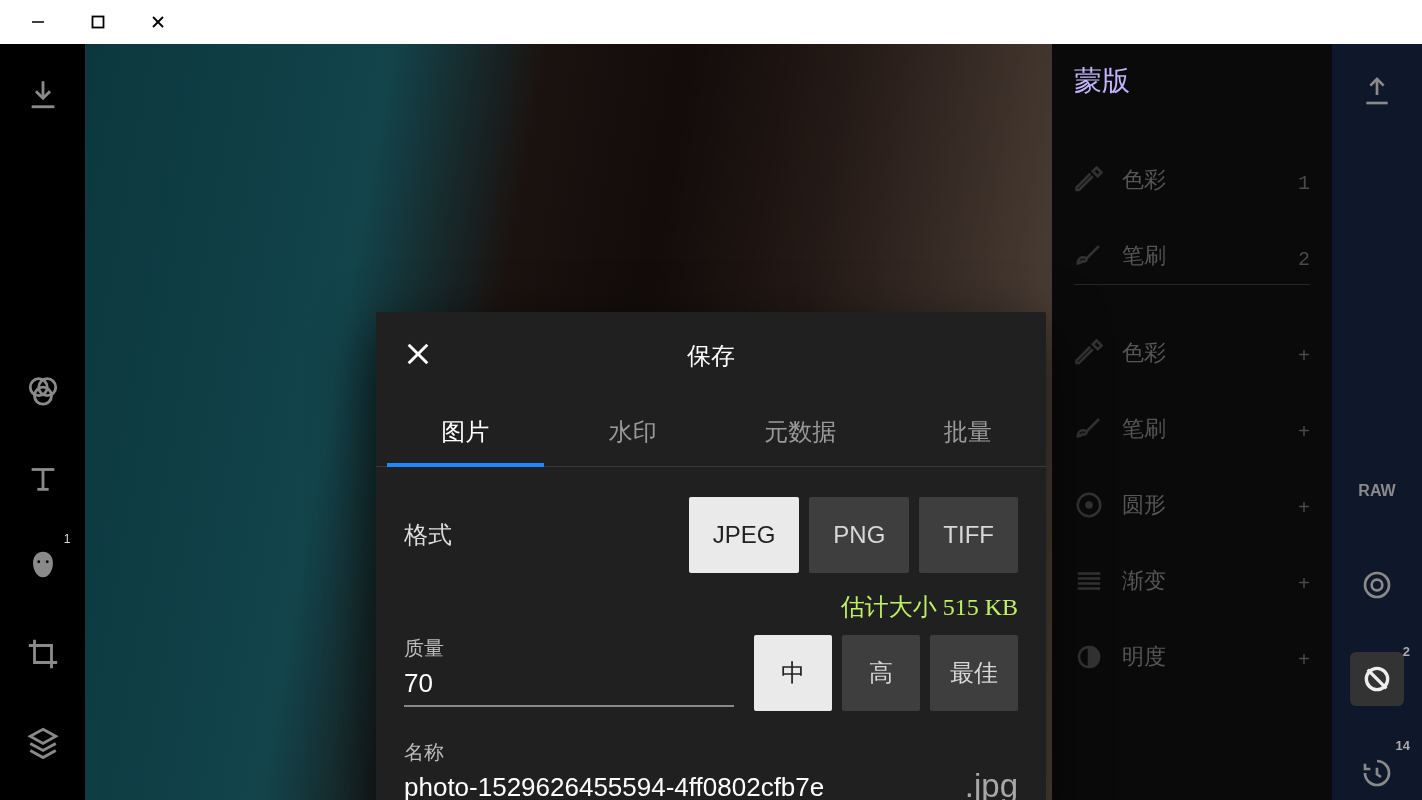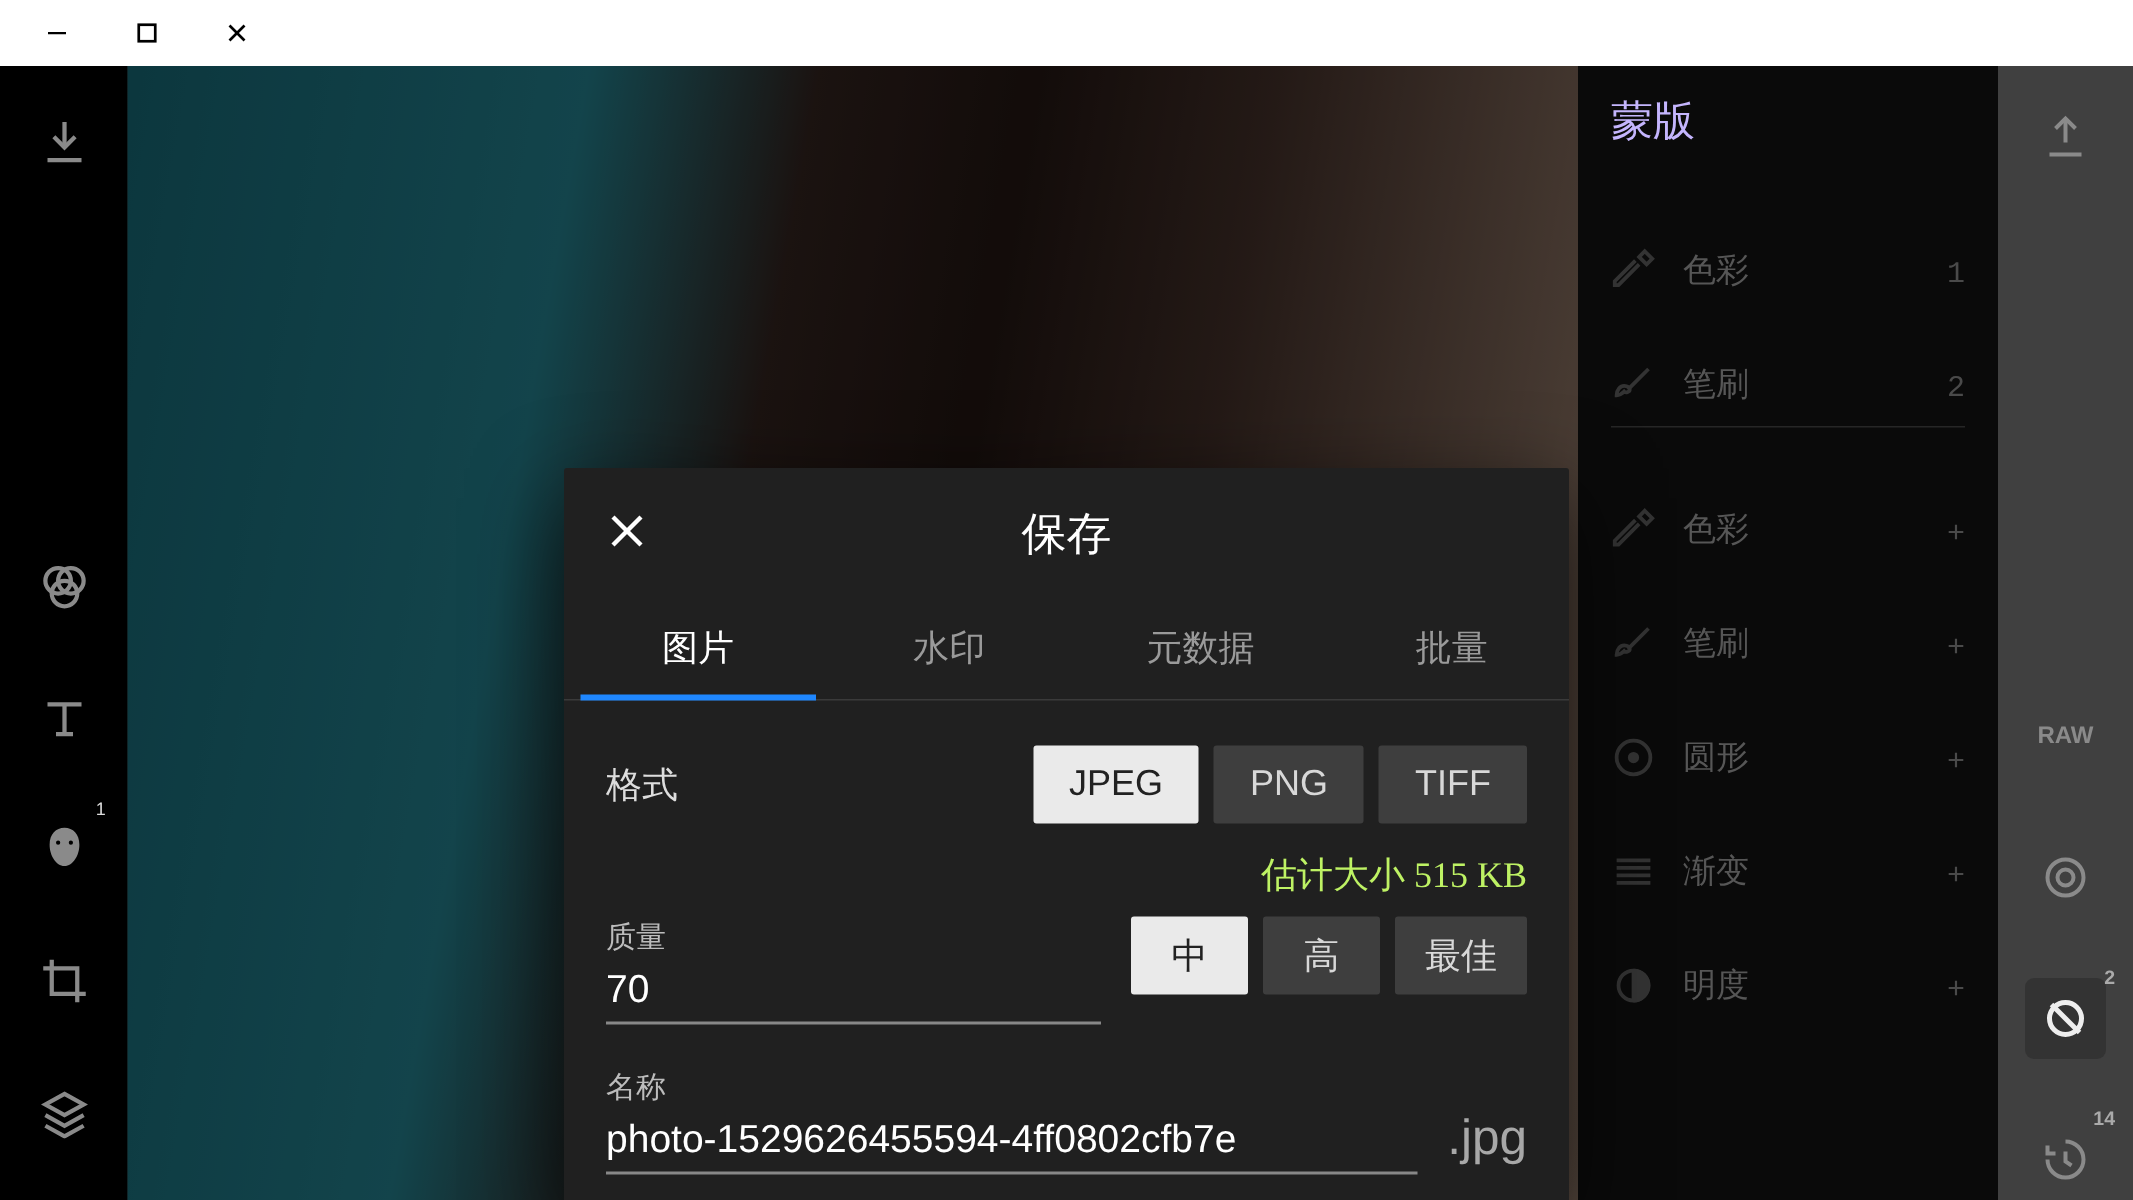--- a/index.html
+++ b/index.html
@@ -107,21 +107,21 @@
   .mask-item .plus, .mask-item .num {
     margin-left: auto;
     font-size: 20px;
     color: #4a4a4a;
   }
   .mask-sep { height: 1px; background: #262626; margin: 8px 0; }
   .mask-item svg { width: 30px; height: 30px; flex-shrink: 0; opacity: 0.55; }
   
   .right-tools {
     width: 90px;
-    background: #404040;
+    background: #0f172a;
     display: flex;
     flex-direction: column;
     align-items: center;
     padding-top: 20px;
     gap: 40px;
   }
   .rtool {
     width: 54px; height: 54px;
     display: flex; align-items: center; justify-content: center;
     color: #8a8a8a;
@@ -146,21 +146,21 @@
   }
   .modal-head {
     position: relative;
     height: 88px;
     display: flex; align-items: center; justify-content: center;
   }
   .modal-close {
     position: absolute; left: 28px; top: 28px;
     color: #fff; font-size: 30px;
   }
-  .modal-title { font-size: 30px; color: #fff; }
+  .modal-title { font-size: 24px; color: #fff; }
   .modal-tabs {
     display: flex;
     border-bottom: 1px solid #3a3a3a;
     padding: 0 0;
   }
   .mtab {
     flex: 1;
     text-align: center;
     padding: 16px 4px 18px;
     font-size: 24px;
@@ -176,21 +176,21 @@
     height: 4px; background: #1f87ff;
   }
   .modal-body { padding: 30px 28px 20px; }
   .row {
     display: flex; align-items: center; justify-content: space-between;
     margin-bottom: 18px;
   }
   .row-label { font-size: 24px; color: #ddd; }
   .btn-group { display: flex; gap: 10px; }
   .seg {
-    height: 52px;
+    height: 76px;
     min-width: 82px;
     padding: 0 24px;
     display: flex; align-items: center; justify-content: center;
     background: #3e3e3e;
     color: #d8d8d8;
     font-size: 24px;
     border-radius: 2px;
   }
   .seg.sm { min-width: 78px; padding: 0 20px; }
   .seg.selected { background: #eaeaea; color: #222; }

